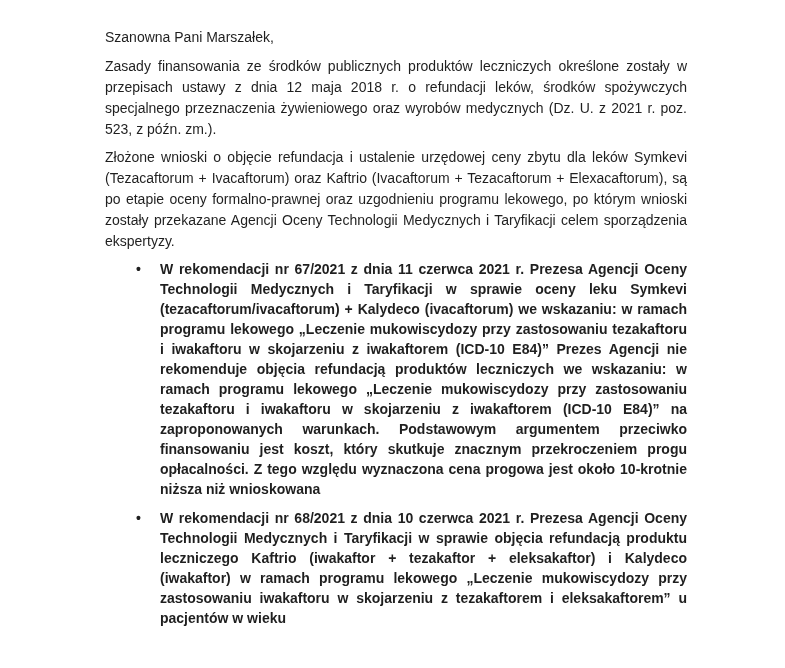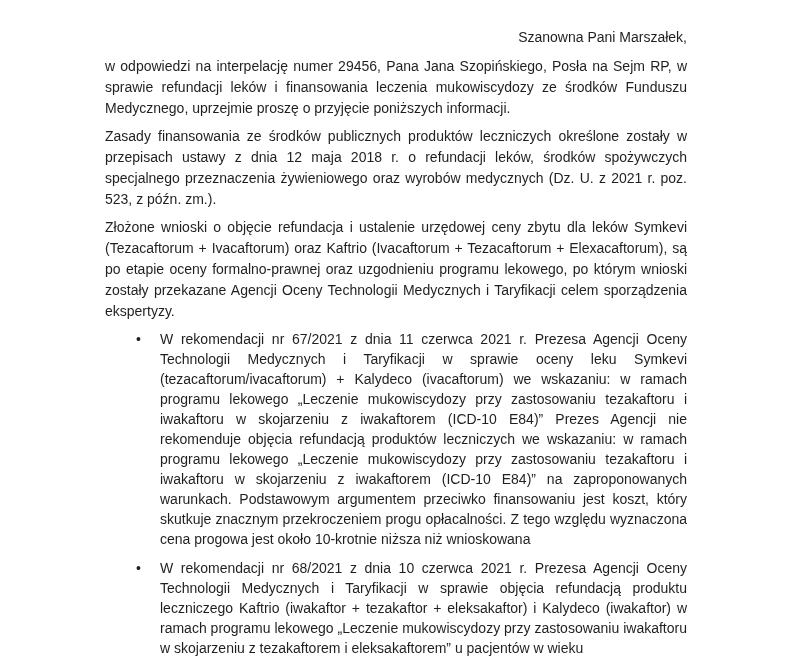--- a/index.html
+++ b/index.html
@@ -20,30 +20,31 @@
     top: 27px;
     width: 582px;
     font-family: "Liberation Sans", sans-serif;
     font-size: 14px;
     color: #1f1f1f;
     text-align: justify;
   }
   .salutation {
     margin: 0 0 8px 0;
     line-height: 21px;
-    text-align: right;
+    text-align: left;
   }
   .para {
     margin: 0 0 7px 0;
     line-height: 21px;
   }
   ul.bullet-list {
     list-style: none;
     margin: 7px 0 0 0;
     padding: 0 0 0 55px;
+    font-weight: bold;
   }
   ul.bullet-list li {
     position: relative;
     line-height: 20px;
     margin: 0 0 9px 0;
     text-align: justify;
   }
   ul.bullet-list li::before {
     content: "\2022";
     position: absolute;
@@ -54,21 +55,20 @@
   }
 </style>
 </head>
 <body>
 
 <div class="viewport" style="background: rgb(255, 255, 255);">
   <div class="doc-content" style="color: rgb(31, 31, 31);">
 
     <p class="salutation">Szanowna Pani Marszałek,</p>
 
-    <p class="para">w odpowiedzi na interpelację numer 29456, Pana Jana Szopińskiego, Posła na Sejm RP, w sprawie refundacji leków i finansowania leczenia mukowiscydozy ze środków Funduszu Medycznego, uprzejmie proszę o przyjęcie poniższych informacji.</p>
 
     <p class="para">Zasady finansowania ze środków publicznych produktów leczniczych określone zostały w przepisach ustawy z dnia 12 maja 2018 r. o refundacji leków, środków spożywczych specjalnego przeznaczenia żywieniowego oraz wyrobów medycznych (Dz. U. z 2021 r. poz. 523, z późn. zm.).</p>
 
     <p class="para">Złożone wnioski o objęcie refundacja i ustalenie urzędowej ceny zbytu dla leków Symkevi (Tezacaftorum + Ivacaftorum) oraz Kaftrio (Ivacaftorum + Tezacaftorum + Elexacaftorum), są po etapie oceny formalno-prawnej oraz uzgodnieniu programu lekowego, po którym wnioski zostały przekazane Agencji Oceny Technologii Medycznych i Taryfikacji celem sporządzenia ekspertyzy.</p>
 
     <ul class="bullet-list">
       <li>W rekomendacji nr 67/2021 z dnia 11 czerwca 2021 r. Prezesa Agencji Oceny Technologii Medycznych i Taryfikacji w sprawie oceny leku Symkevi (tezacaftorum/ivacaftorum) + Kalydeco (ivacaftorum) we wskazaniu: w ramach programu lekowego „Leczenie mukowiscydozy przy zastosowaniu tezakaftoru i iwakaftoru w skojarzeniu z iwakaftorem (ICD-10 E84)” Prezes Agencji nie rekomenduje objęcia refundacją produktów leczniczych we wskazaniu: w ramach programu lekowego „Leczenie mukowiscydozy przy zastosowaniu tezakaftoru i iwakaftoru w skojarzeniu z iwakaftorem (ICD-10 E84)” na zaproponowanych warunkach. Podstawowym argumentem przeciwko finansowaniu jest koszt, który skutkuje znacznym przekroczeniem progu opłacalności. Z tego względu wyznaczona cena progowa jest około 10-krotnie niższa niż wnioskowana</li>
       <li>W rekomendacji nr 68/2021 z dnia 10 czerwca 2021 r. Prezesa Agencji Oceny Technologii Medycznych i Taryfikacji w sprawie objęcia refundacją produktu leczniczego Kaftrio (iwakaftor + tezakaftor + eleksakaftor) i Kalydeco (iwakaftor) w ramach programu lekowego „Leczenie mukowiscydozy przy zastosowaniu iwakaftoru w skojarzeniu z tezakaftorem i eleksakaftorem” u pacjentów w wieku</li>
     </ul>
 

